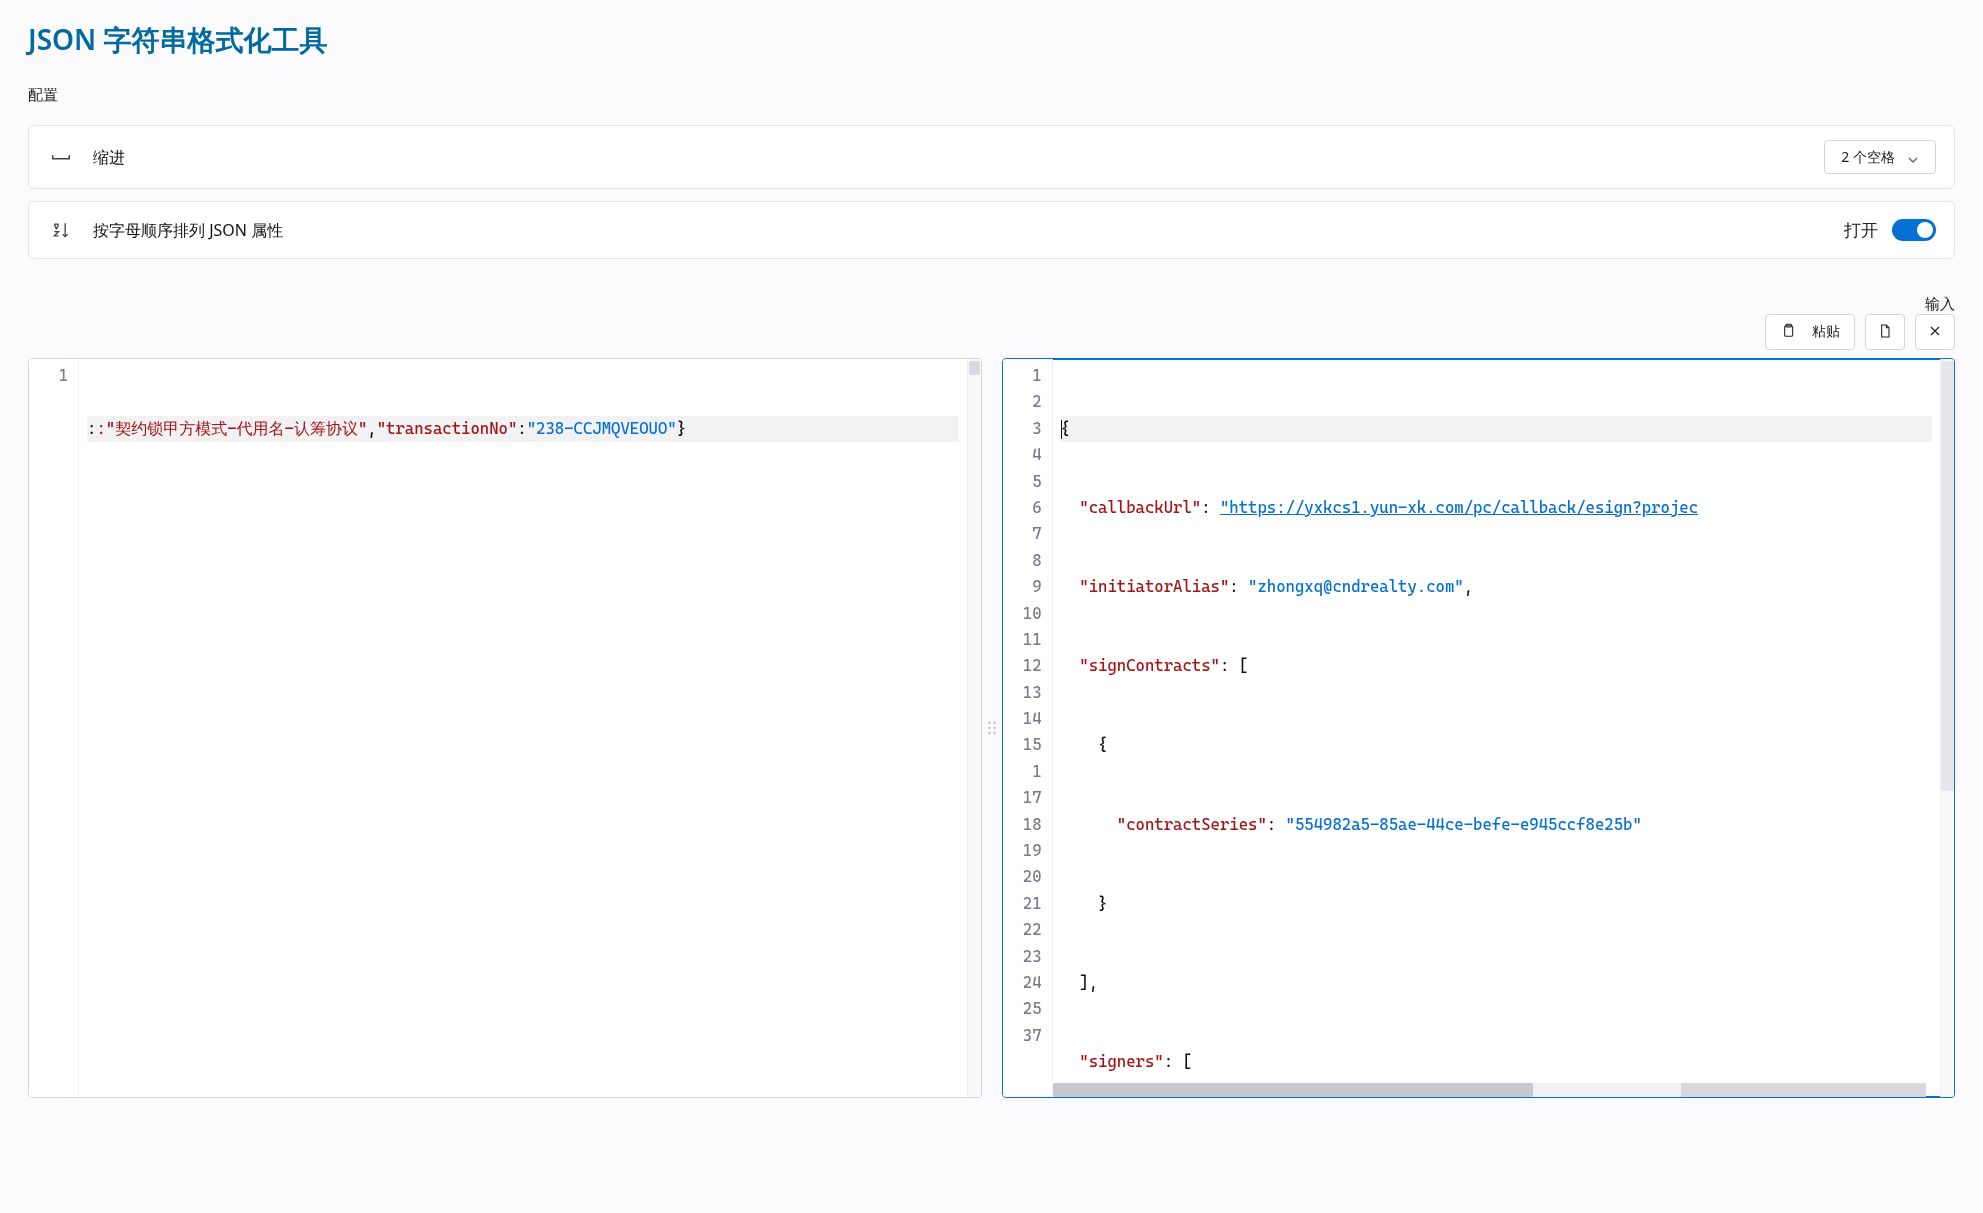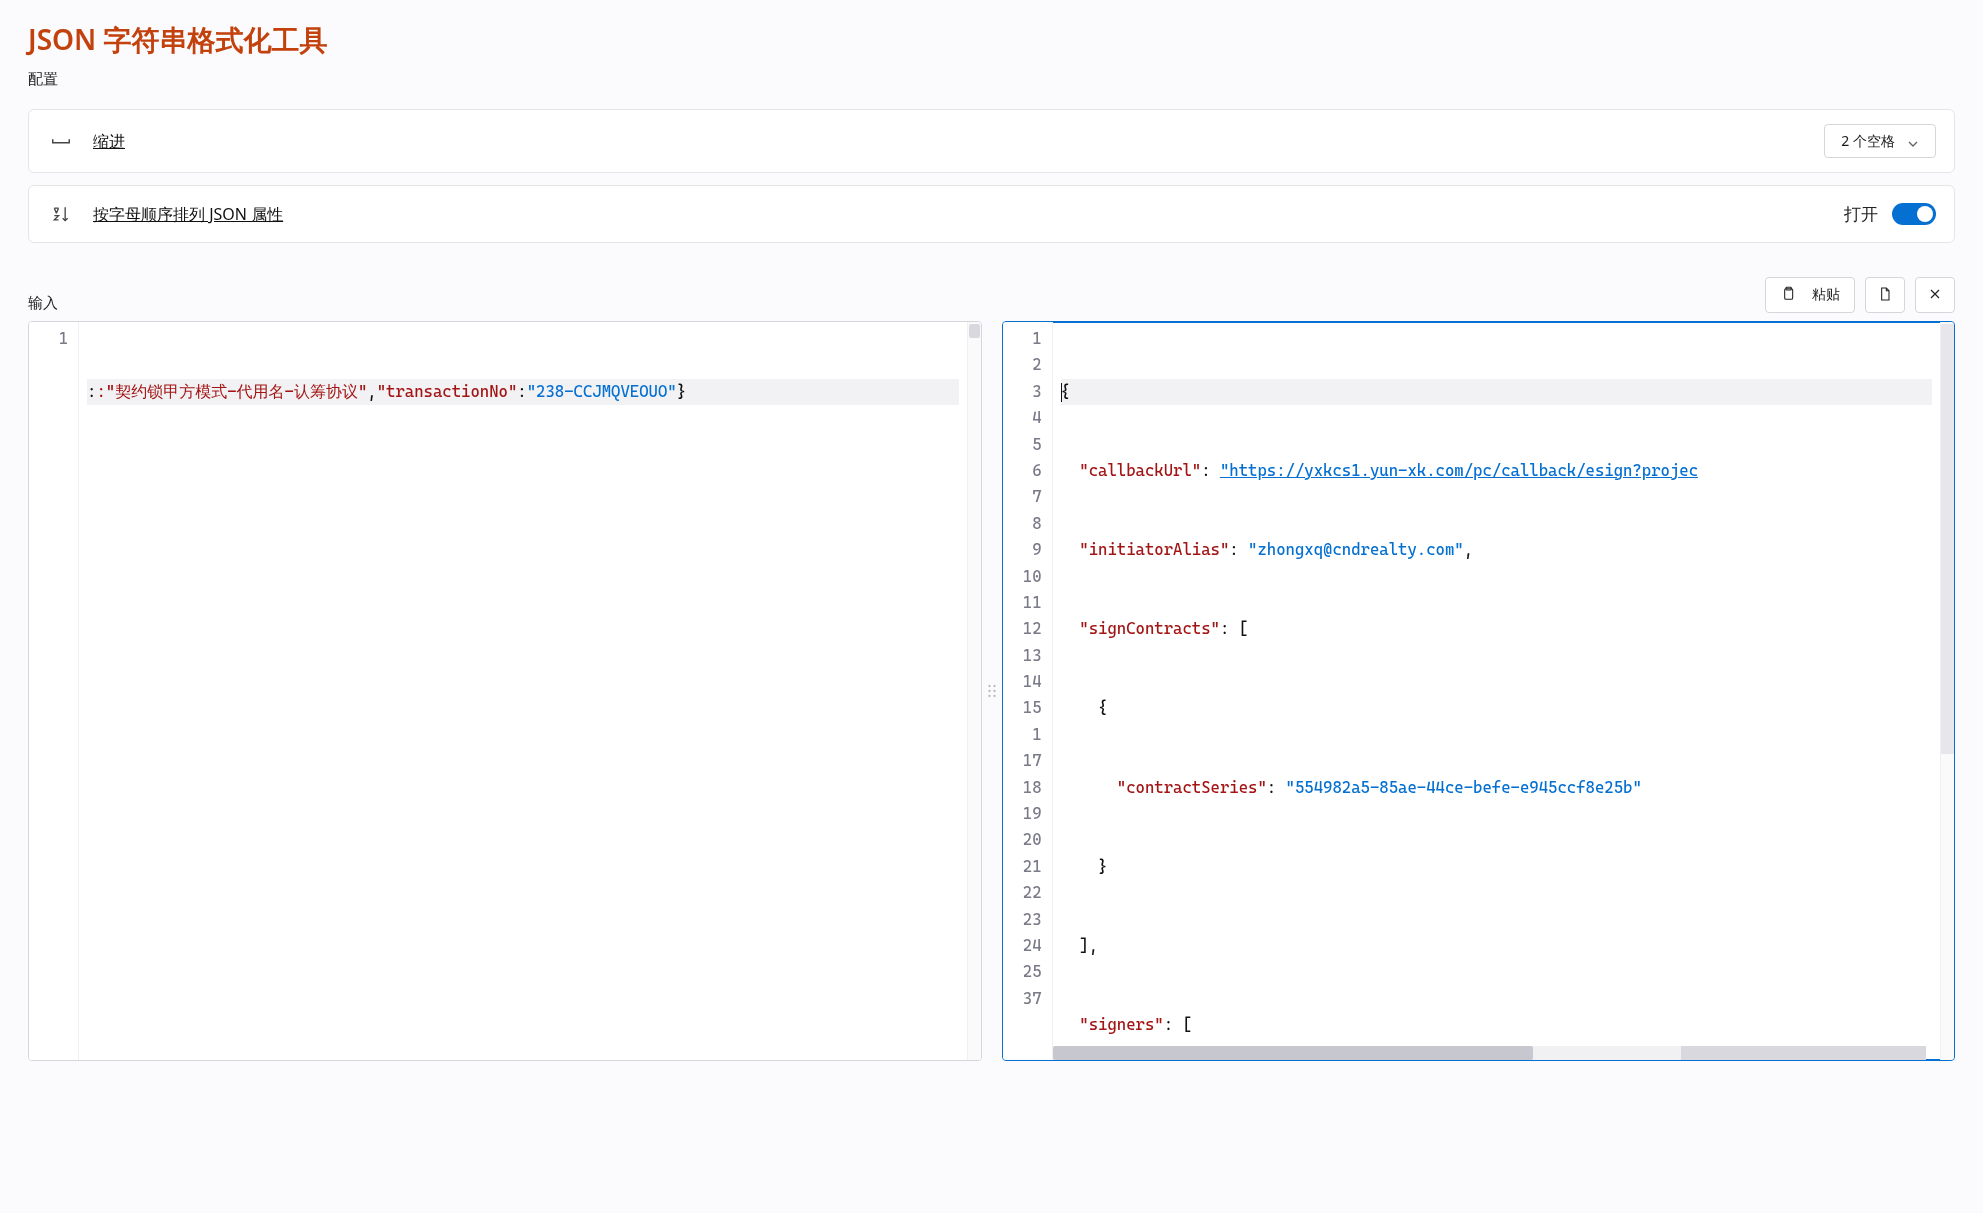--- a/index.html
+++ b/index.html
@@ -7,22 +7,22 @@
   body {
     font-family: "Segoe UI", -apple-system, BlinkMacSystemFont, system-ui, sans-serif;
     background: #fbfbfd;
     color: #1a1a1a;
     font-size: 14px;
     padding: 20px 28px;
   }
   .page-title {
     font-size: 28px;
     font-weight: 600;
-    margin-bottom: 8px;
-    color: #c2410c;
+    margin-bottom: 24px;
+    color: #0369a1;
   }
   .section-label {
     font-size: 15px;
     color: #222;
     margin-bottom: 20px;
   }
   .config-card {
     border: 1px solid #e5e5e8;
     border-radius: 6px;
     background: #fff;
@@ -38,21 +38,20 @@
     gap: 18px;
   }
   .cfg-icon {
     width: 28px; height: 28px;
     display: flex; align-items: center; justify-content: center;
     color: #444;
   }
   .cfg-title {
     font-size: 16px;
     color: #111;
-    text-decoration: underline;
   }
   .select-box {
     border: 1px solid #d6d6da;
     border-radius: 4px;
     padding: 6px 16px;
     display: flex;
     align-items: center;
     gap: 12px;
     font-size: 14px;
     background: #fff;
@@ -67,21 +66,21 @@
     position: relative;
     cursor: pointer;
   }
   .toggle::after {
     content:""; position:absolute; right:3px; top:3px;
     width:16px; height:16px; border-radius:50%; background:#fff;
   }
 
   .io-header {
     display:flex; align-items:flex-end; justify-content: space-between;
-    margin-top: 22px; margin-bottom: 8px;
+    margin-top: 22px; margin-bottom: 8px; flex-direction: column;
   }
   .io-header .label { font-size:15px; color:#222; }
   .btn-row { display:flex; gap:10px; }
   .btn {
     border:1px solid #d6d6da; border-radius:4px; background:#fff;
     height:36px; padding:0 14px; display:flex; align-items:center; gap:16px;
     font-size:14px; cursor:pointer; color:#222;
   }
   .btn.icon-only { padding:0; width:40px; justify-content:center; }
 

